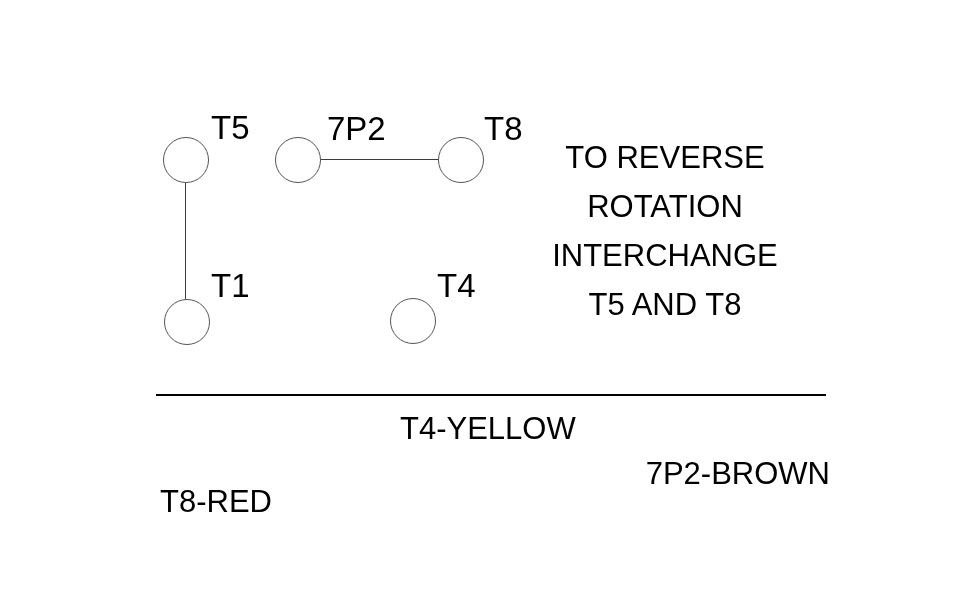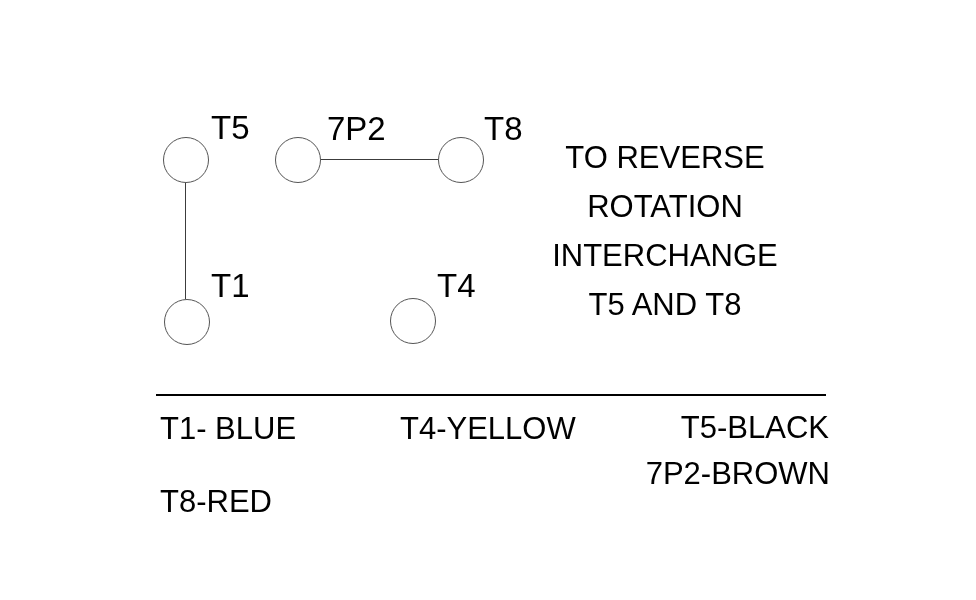--- a/index.html
+++ b/index.html
@@ -113,19 +113,17 @@
 
   <div class="note-block">
     <div>TO REVERSE</div>
     <div>ROTATION</div>
     <div>INTERCHANGE</div>
     <div>T5 AND T8</div>
   </div>
 
   <div class="divider"></div>
 
-  <div class="legend-entry legend-t1-blue">T1- BLUE</div>
   <div class="legend-entry legend-t4-yellow">T4-YELLOW</div>
-  <div class="legend-entry legend-t5-black">T5-BLACK</div>
   <div class="legend-entry legend-t8-red">T8-RED</div>
   <div class="legend-entry legend-7p2-brown">7P2-BROWN</div>
 
 </div>
 
 </body></html>

